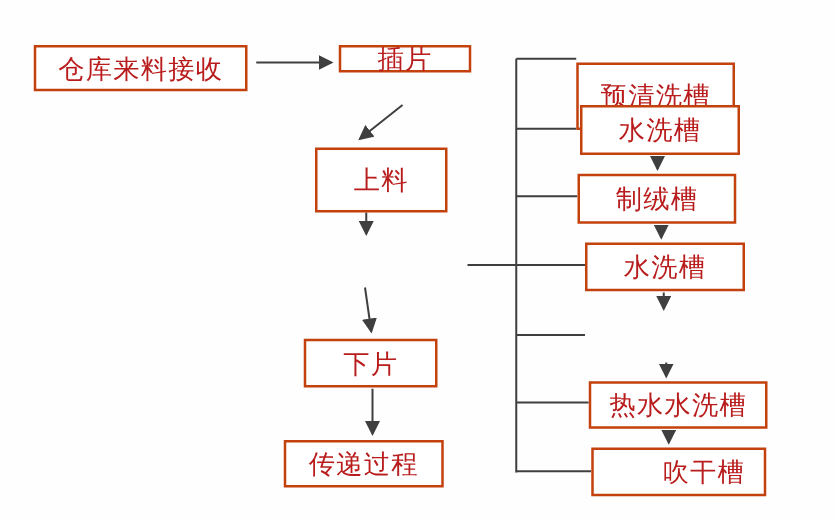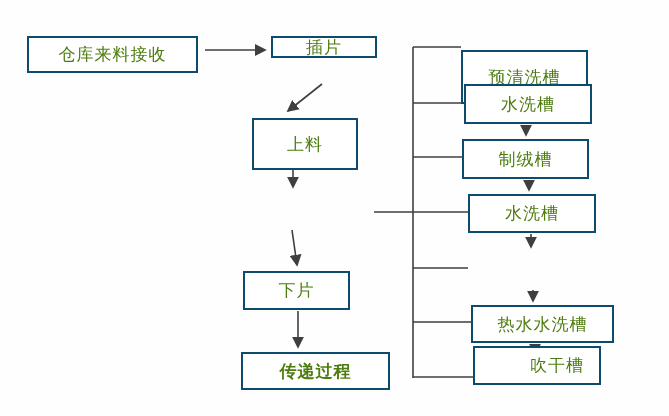--- a/index.html
+++ b/index.html
@@ -15,27 +15,27 @@
     overflow: hidden;
   }
   .connectors {
     position: absolute;
     left: 0; top: 0;
     width: 669px; height: 416px;
   }
   .flow-box {
     position: absolute;
     box-sizing: border-box;
-    border: 2px solid #0c4a6e;
+    border: 2px solid #c2410c;
     background: #ffffff;
     display: flex;
     align-items: center;
     justify-content: center;
-    font-size: 17px;
-    color: #4d7c0f;
+    font-size: 21px;
+    color: #b91c1c;
     letter-spacing: 1px;
     white-space: nowrap;
   }
 </style>
 </head>
 <body>
 
 <div class="canvas">
 
   <svg class="connectors" viewBox="0 0 669 416" xmlns="http://www.w3.org/2000/svg">
@@ -70,28 +70,28 @@
 
   <div class="flow-box" style="left:27px;  top:36px;  width:171px; height:37px;">仓库来料接收</div>
 
   <div class="flow-box" style="left:271px; top:36px;  width:106px; height:22px;">插片</div>
 
   <div class="flow-box" style="left:252px; top:118px; width:106px; height:52px;">上料</div>
 
 
   <div class="flow-box" style="left:243px; top:271px; width:107px; height:39px;">下片</div>
 
-  <div class="flow-box" style="left:241px; top:352px; width:149px; height:38px;font-weight:bold;">传递过程</div>
+  <div class="flow-box" style="left:227px; top:352px; width:128px; height:38px;">传递过程</div>
 
   <div class="flow-box" style="left:461px; top:50px;  width:127px; height:54px;">预清洗槽</div>
 
   <div class="flow-box" style="left:464px; top:84px;  width:128px; height:40px;">水洗槽</div>
 
   <div class="flow-box" style="left:462px; top:139px; width:127px; height:40px;">制绒槽</div>
 
   <div class="flow-box" style="left:468px; top:194px; width:128px; height:39px;">水洗槽</div>
 
 
   <div class="flow-box" style="left:471px; top:305px; width:143px; height:38px;">热水水洗槽</div>
 
-  <div class="flow-box" style="left:473px; top:346px; width:128px; height:39px;padding-left:40px;">吹干槽</div>
+  <div class="flow-box" style="left:473px; top:358px; width:140px; height:39px;padding-left:40px;">吹干槽</div>
 
 </div>
 
 </body></html>

